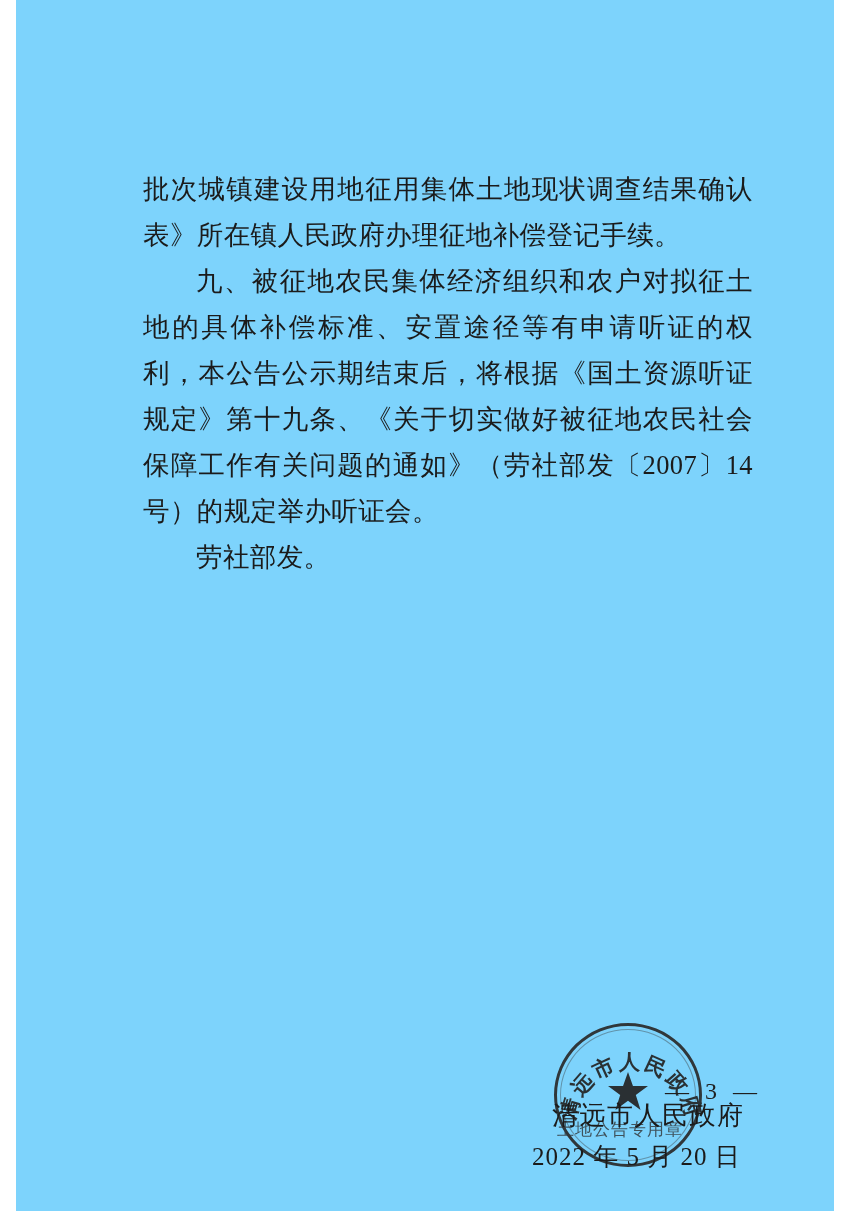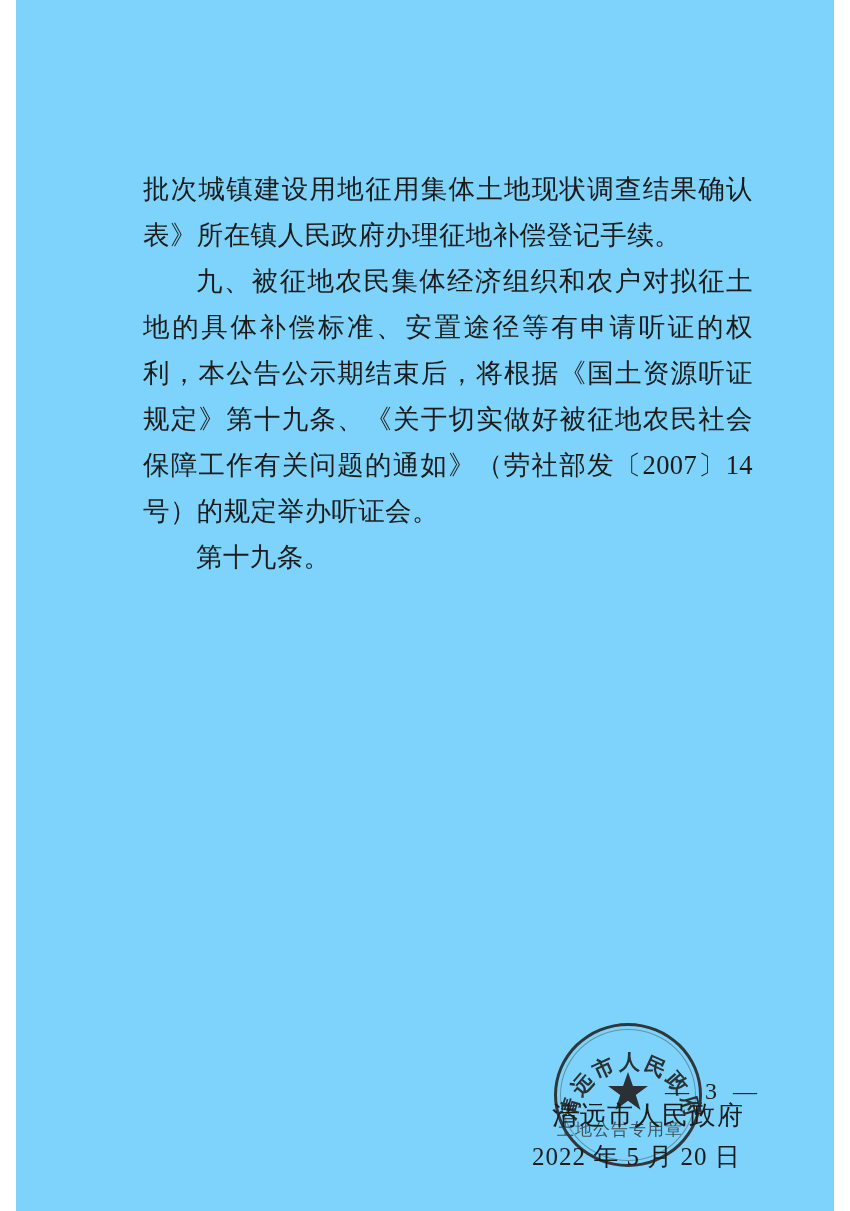--- a/index.html
+++ b/index.html
@@ -164,21 +164,21 @@
   }
 </style>
 </head>
 <body>
 
 <div class="page">
 
   <div class="doc-body">
     <p class="para">批次城镇建设用地征用集体土地现状调查结果确认表》所在镇人民政府办理征地补偿登记手续。</p>
     <p class="para indent">九、被征地农民集体经济组织和农户对拟征土地的具体补偿标准、安置途径等有申请听证的权利，本公告公示期结束后，将根据《国土资源听证规定》第十九条、《关于切实做好被征地农民社会保障工作有关问题的通如》（劳社部发〔2007〕14 号）的规定举办听证会。</p>
-    <p class="para indent">第十九条。</p>
+    <p class="para indent">劳社部发。</p>
   </div>
 
   <div class="sign-zone">
 
     <div class="seal">
       <div class="seal-inner-ring"></div>
 
       <div class="seal-rim">
         <svg viewBox="0 0 148 144" xmlns="http://www.w3.org/2000/svg">
           <defs>

